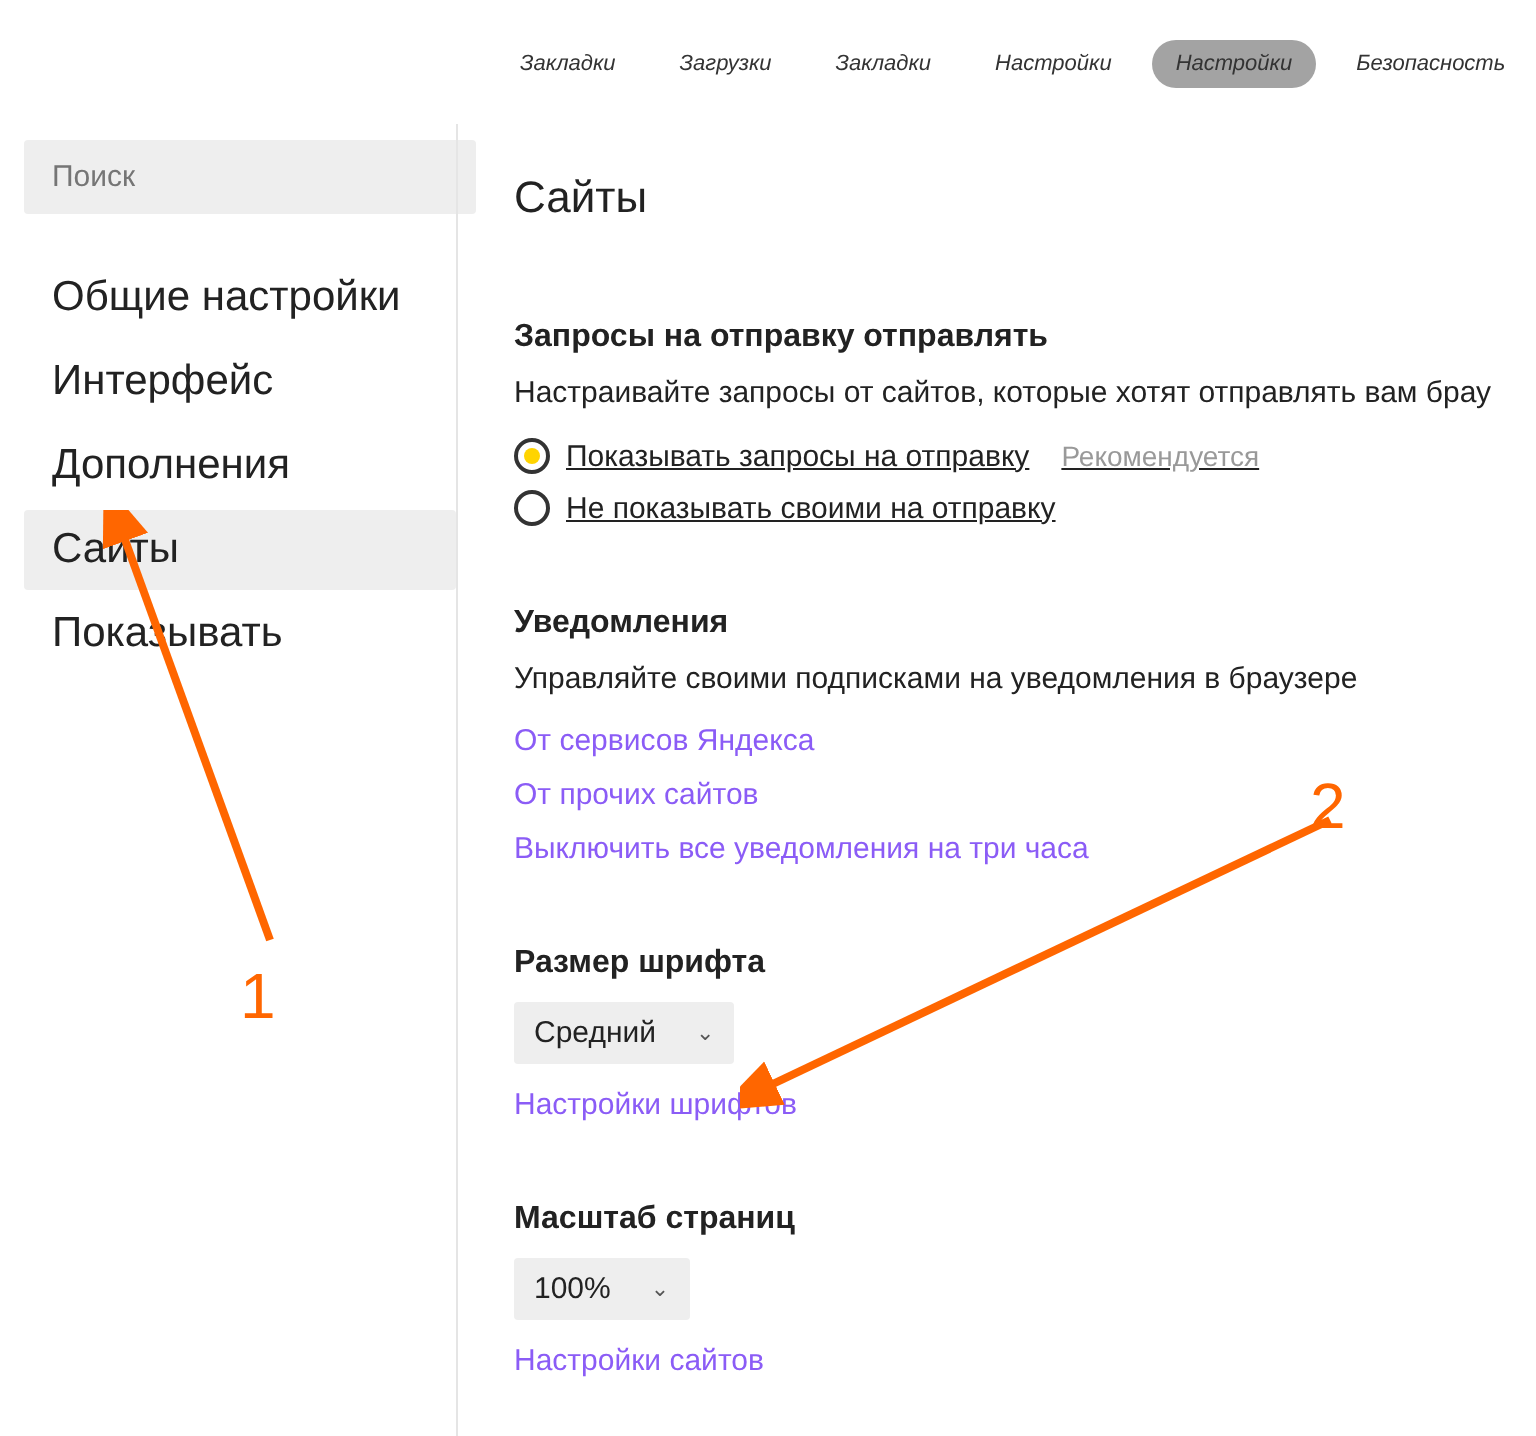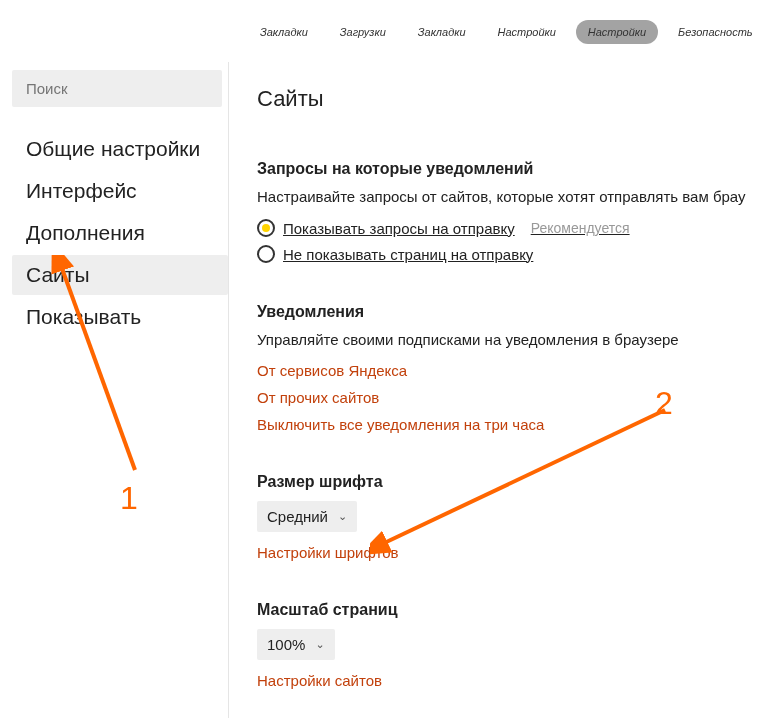--- a/index.html
+++ b/index.html
@@ -33,21 +33,21 @@
       display: flex;
     }
     .sidebar {
       width: 228px;
       padding: 8px 0 0 12px;
     }
     .search {
       background: #eee;
       border: none;
       padding: 10px 14px;
-      width: 210px;
+      width: 226px;
       font-size: 15px;
       color: #888;
       border-radius: 2px;
       margin-bottom: 22px;
     }
     .side-item {
       padding: 8px 14px;
       font-size: 21px;
       color: #222;
       cursor: pointer;
@@ -103,34 +103,34 @@
     }
     .hint {
       color: #999;
       font-size: 14px;
       margin-left: 8px;
     }
     .block {
       margin-bottom: 40px;
     }
     .link {
-      color: #c2410c;
+      color: #8b5cf6;
       font-size: 15px;
       margin-bottom: 10px;
       display: block;
       cursor: pointer;
     }
     .select {
       background: #eee;
       border: none;
       padding: 7px 10px;
       font-size: 15px;
       display: inline-flex;
       align-items: center;
-      gap: 10px;
+      gap: 20px;
       border-radius: 2px;
       cursor: pointer;
       margin-bottom: 12px;
       justify-content: flex-end;
     }
     .chev {
       font-size: 11px;
       color: #555;
     }
     
@@ -165,32 +165,32 @@
     <div class="side-item">Интерфейс</div>
     <div class="side-item">Дополнения</div>
     <div class="side-item active">Сайты</div>
     <div class="side-item">Показывать</div>
   </div>
 
   <div class="main">
     <h1 class="page-title">Сайты</h1>
 
     <div class="block">
-      <div class="section-title">Запросы на которые уведомлений</div>
+      <div class="section-title">Запросы на отправку отправлять</div>
       <div class="section-desc">Настраивайте запросы от сайтов, которые хотят отправлять вам брау</div>
       <div class="radio-row">
         <span class="radio-outer checked">
             <span class="radio-inner"></span>
           </span>
         <span>Показывать запросы на отправку</span>
         <span class="hint">Рекомендуется</span>
       </div>
       <div class="radio-row">
         <span class="radio-outer"></span>
-        <span>Не показывать страниц на отправку</span>
+        <span>Не показывать своими на отправку</span>
       </div>
     </div>
 
     <div class="block">
       <div class="section-title">Уведомления</div>
       <div class="section-desc">Управляйте своими подписками на уведомления в браузере</div>
       <a class="link">От сервисов Яндекса</a>
       <a class="link">От прочих сайтов</a>
       <a class="link">Выключить все уведомления на три часа</a>
     </div>

